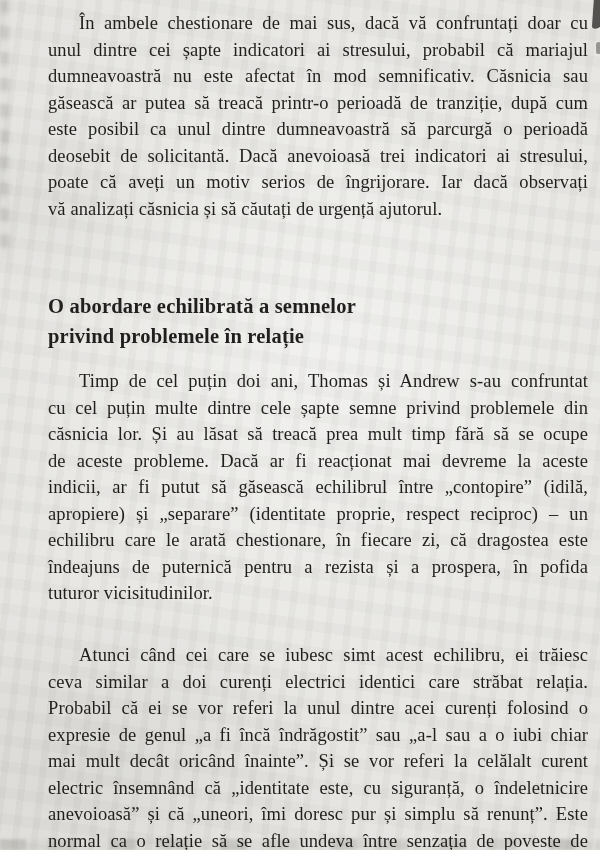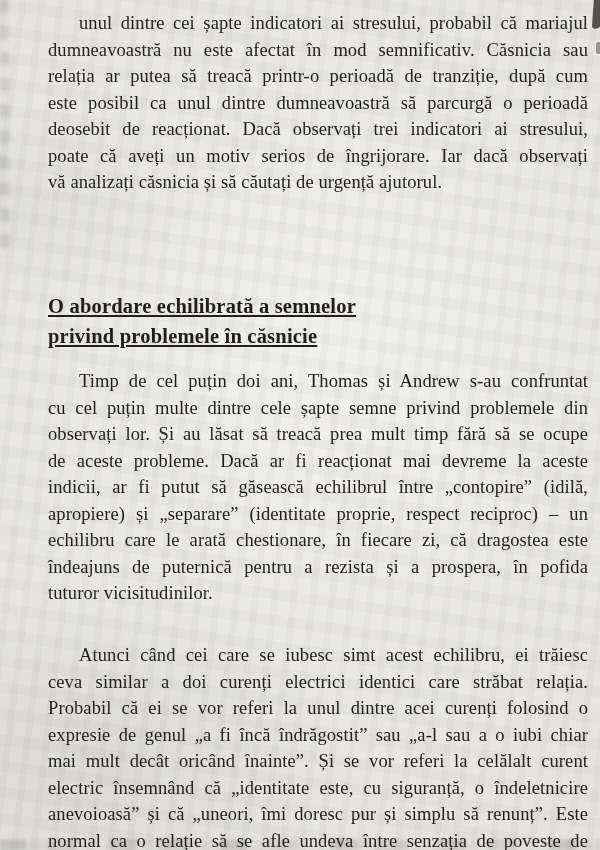--- a/index.html
+++ b/index.html
@@ -81,54 +81,55 @@
   .para .line:first-child{ text-indent:31px; }
   .para .line:last-child{ text-align-last:left; }
   .heading{
     font-size:20.5px;
     font-weight:700;
     line-height:30px;
     letter-spacing:0.2px;
   }
   .heading .line{ text-align:left; }
   #para1{ top:10px; }
-  #heading{ top:291px;text-decoration:underline; }
+  #heading{ top:291px; }
   #para2{ top:368px; }
   #para3{ top:598px;margin-top:44px; }
 </style>
 </head>
 <body>
 
 <div class="page">
   <div class="grain"></div>
 
   <div class="left-smudge"></div>
   <div class="bottom-band"></div>
   <div class="corner-blotch"></div>
   <div class="edge-fleck"></div>
 
   <div class="text-block para" id="para1">
+      <div class="line">În ambele chestionare de mai sus, dacă vă confruntați doar cu</div>
       <div class="line">unul dintre cei șapte indicatori ai stresului, probabil că mariajul</div>
       <div class="line">dumneavoastră nu este afectat în mod semnificativ. Căsnicia sau</div>
-      <div class="line">relația ar putea să treacă printr-o perioadă de tranziție, după cum</div>
+      <div class="line">găsească ar putea să treacă printr-o perioadă de tranziție, după cum</div>
       <div class="line">este posibil ca unul dintre dumneavoastră să parcurgă o perioadă</div>
-      <div class="line">deosebit de reacționat. Dacă observați trei indicatori ai stresului,</div>
+      <div class="line">deosebit de solicitantă. Dacă anevoioasă trei indicatori ai stresului,</div>
       <div class="line">poate că aveți un motiv serios de îngrijorare. Iar dacă observați</div>
       <div class="line">vă analizați căsnicia și să căutați de urgență ajutorul.</div>
     </div>
 
   <div class="text-block heading" id="heading">
       <div class="line">O abordare echilibrată a semnelor</div>
-      <div class="line">privind problemele în căsnicie</div>
+      <div class="line">privind problemele în relație</div>
     </div>
 
   <div class="text-block para" id="para2">
       <div class="line">Timp de cel puțin doi ani, Thomas și Andrew s-au confruntat</div>
       <div class="line">cu cel puțin multe dintre cele șapte semne privind problemele din</div>
-      <div class="line">observați lor. Și au lăsat să treacă prea mult timp fără să se ocupe</div>
+      <div class="line">căsnicia lor. Și au lăsat să treacă prea mult timp fără să se ocupe</div>
       <div class="line">de aceste probleme. Dacă ar fi reacționat mai devreme la aceste</div>
       <div class="line">indicii, ar fi putut să găsească echilibrul între „contopire” (idilă,</div>
       <div class="line">apropiere) și „separare” (identitate proprie, respect reciproc) – un</div>
       <div class="line">echilibru care le arată chestionare, în fiecare zi, că dragostea este</div>
       <div class="line">îndeajuns de puternică pentru a rezista și a prospera, în pofida</div>
       <div class="line">tuturor vicisitudinilor.</div>
     </div>
 
   <div class="text-block para" id="para3">
       <div class="line">Atunci când cei care se iubesc simt acest echilibru, ei trăiesc</div>

